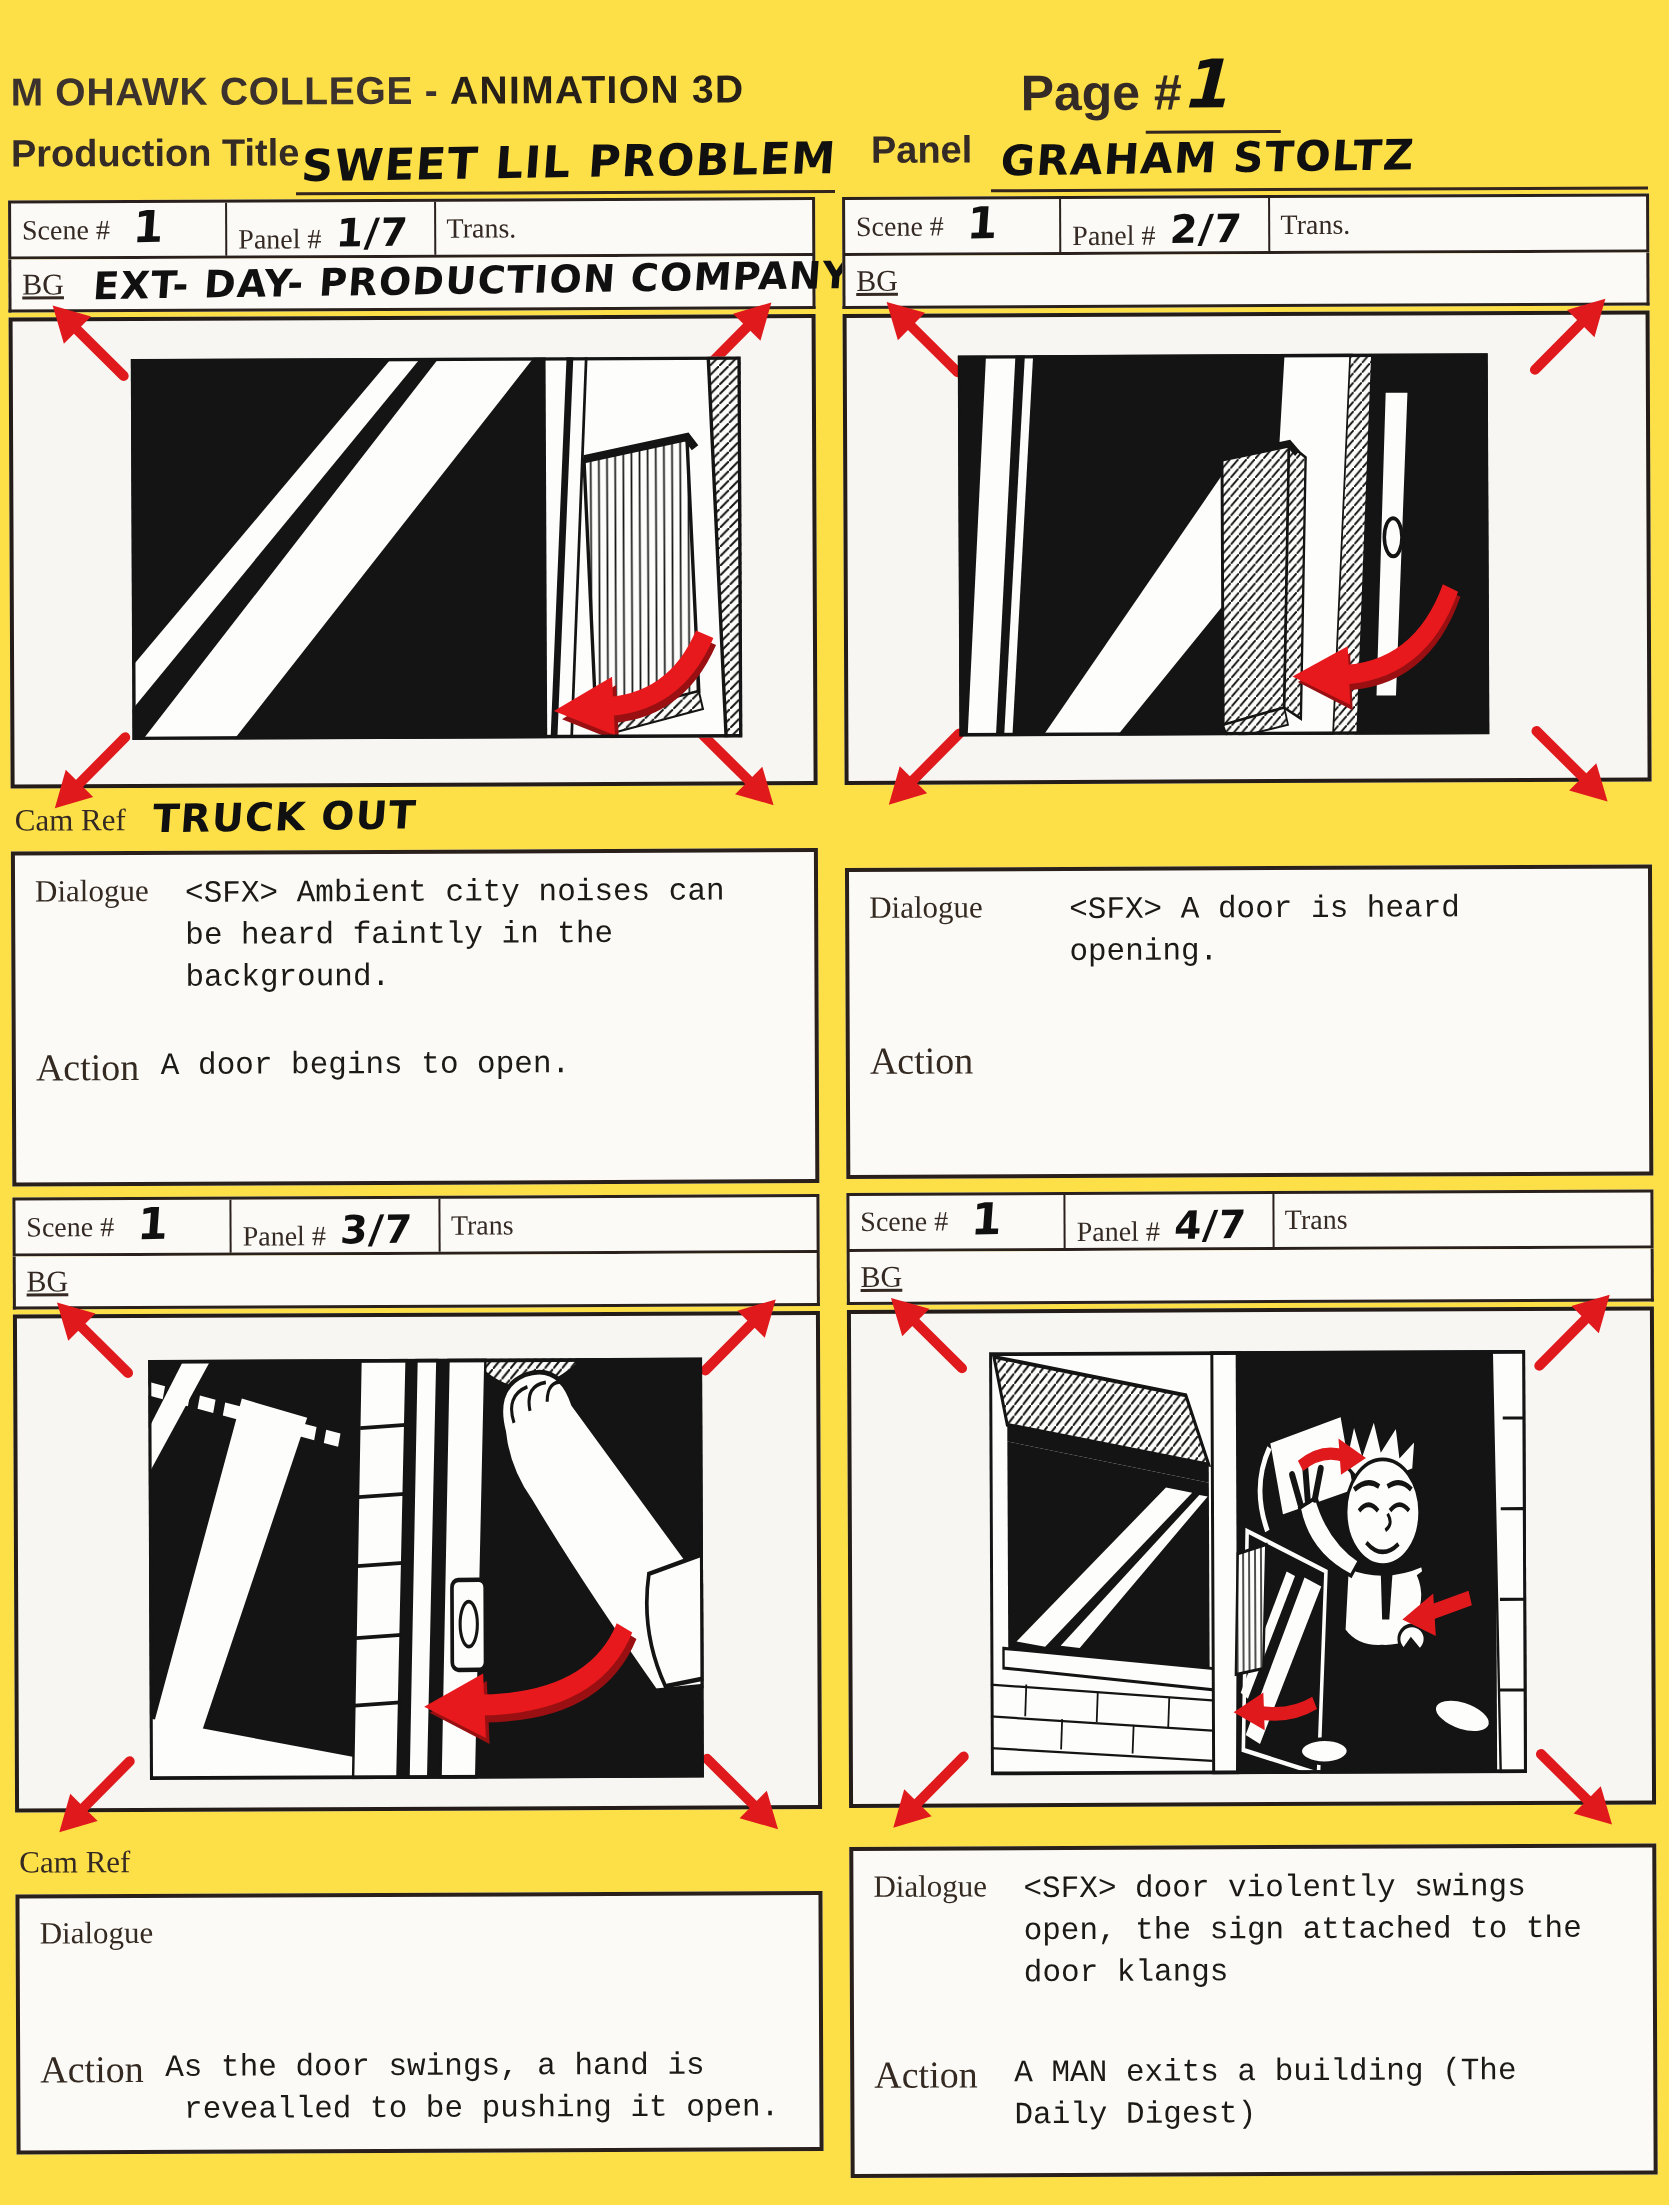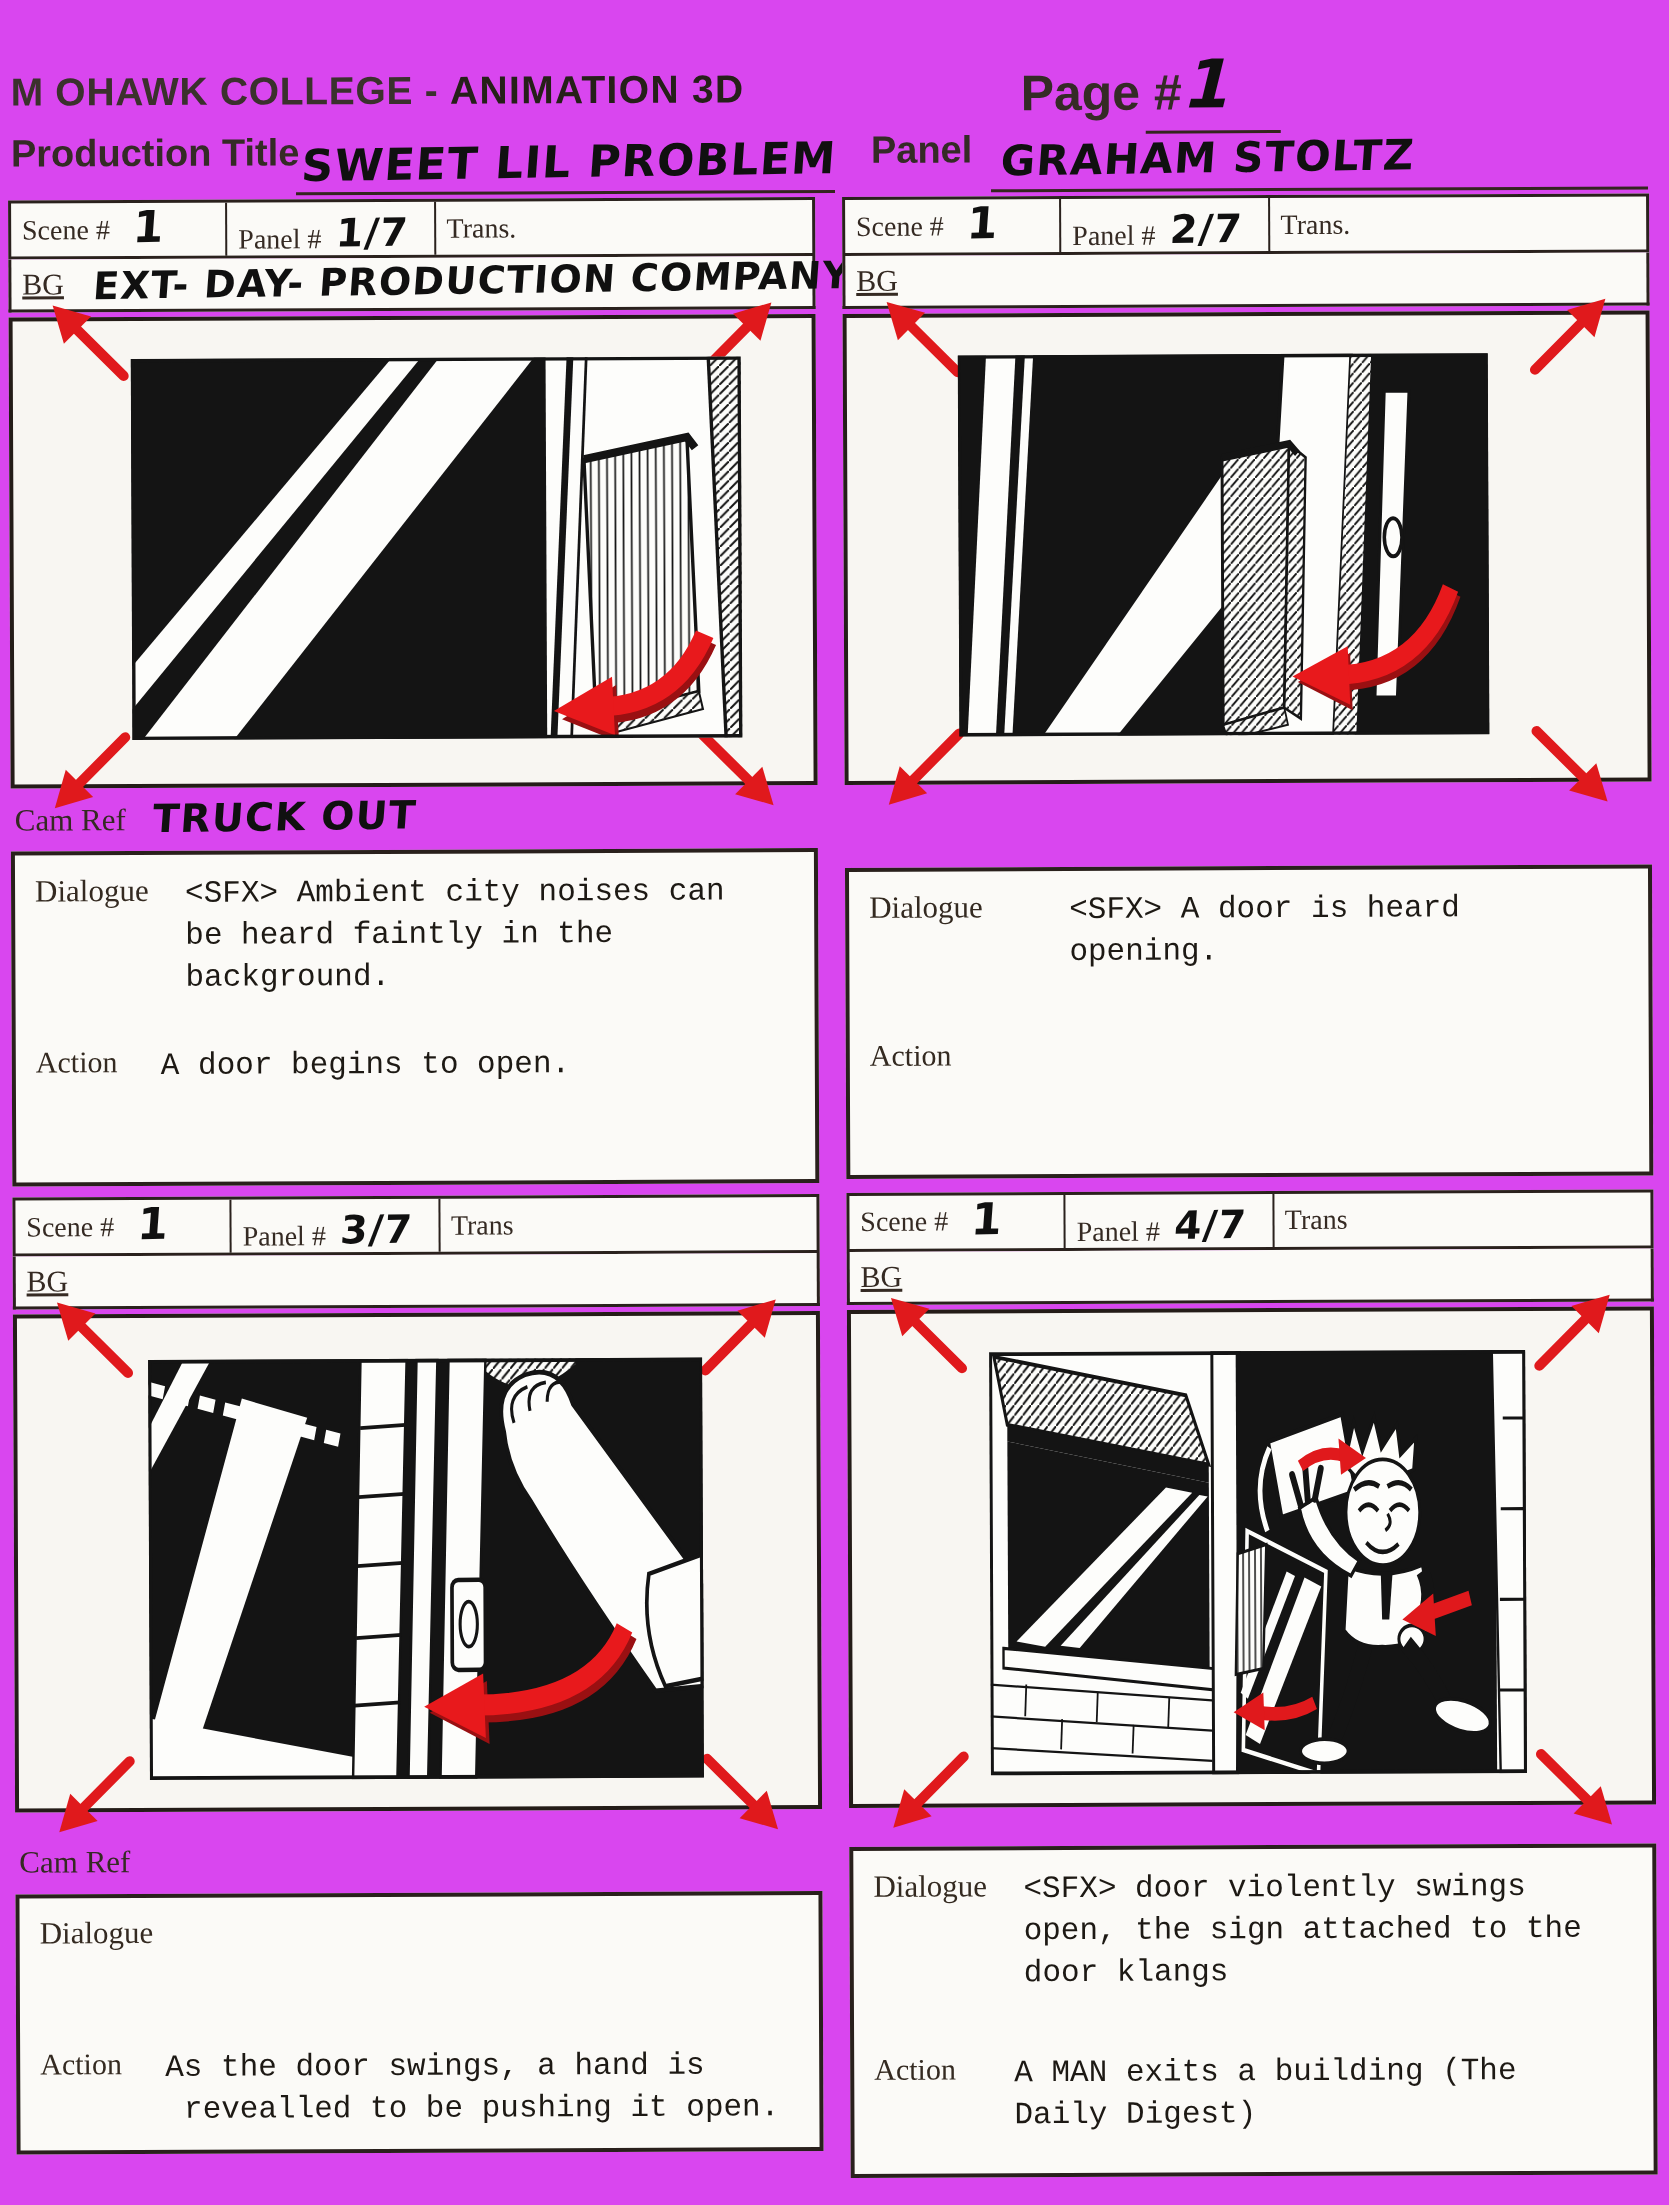--- a/index.html
+++ b/index.html
@@ -1,16 +1,16 @@
 <!DOCTYPE html>
 <html style="font-size:10.8px"><head>
 <meta charset="utf-8">
 <style>
   html,body{margin:0;padding:0;background:#dedcd8;}
-  .page{position:relative;width:1670px;height:2205px;background:#d946ef;overflow:hidden;
+  .page{position:relative;width:1670px;height:2205px;background:#fde047;overflow:hidden;
         font-family:"Liberation Serif",serif;color:#241c18;}
   .sheet{position:absolute;inset:0;transform:rotate(-0.25deg);transform-origin:50% 50%;}
 
   
   .hdr-line1{position:absolute;left:15px;top:67px;font-family:"Liberation Sans",sans-serif;
              font-size:39px;letter-spacing:0.7px;color:#3b312d;font-weight:600;}
   .hdr-line1 .prog{font-weight:800;color:#262019;letter-spacing:1.3px;}
   .hdr-prod-label{position:absolute;left:15px;top:129px;font-family:"Liberation Sans",sans-serif;
                   font-weight:700;font-size:38px;color:#352b26;}
   .prod-underline{position:absolute;left:300px;top:190px;width:539px;border-bottom:3.4px solid #34251f;}
@@ -72,21 +72,21 @@
   .hw-camref{font-size:39px;margin-left:27px;margin-top:-6.7px;}
 
   
   .dlg-box{position:relative;border:4px solid #29201c;background:#fbfaf7;box-sizing:border-box;
            margin-top:5.4px;padding:17.5px 20px;overflow:hidden;}
   .dlg-row{display:flex;align-items:flex-start;}
   .dlg-label{width:138px;flex:0 0 auto;font-size:31px;color:#342a21;}
   .mono{font-family:"Liberation Mono","DejaVu Sans Mono",monospace;font-size:31px;line-height:42px;
         color:#1d1914;white-space:pre-wrap;padding-left:12px;}
   .act-row{position:absolute;left:20px;right:20px;display:flex;align-items:flex-start;}
-  .act-label{width:113px;flex:0 0 auto;font-size:30px;color:#342a21;}
+  .act-label{width:113px;flex:0 0 auto;font-size:38px;color:#342a21;}
 </style>
 </head>
 <body>
 
 <div class="page">
 <div class="sheet">
 
   <div class="hdr-line1">
     <span>M OHAWK COLLEGE</span>
     <span> - </span>

